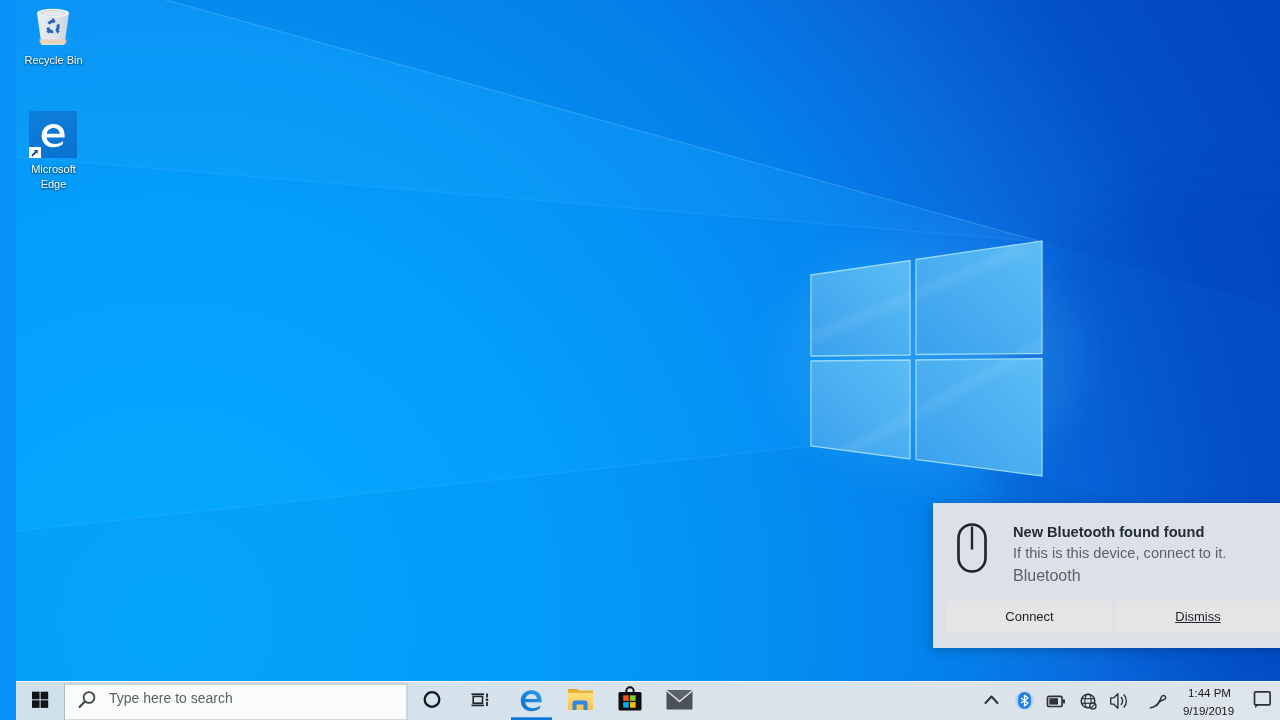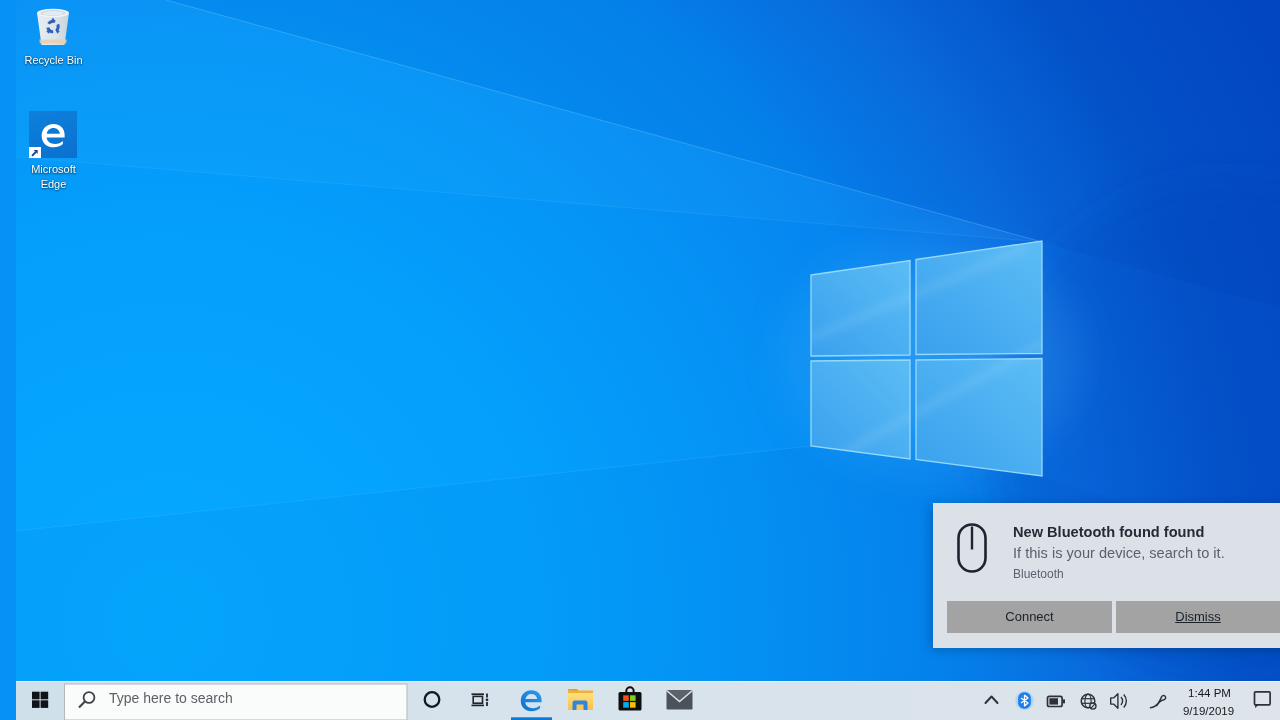--- a/index.html
+++ b/index.html
@@ -1,20 +1,20 @@
 <!DOCTYPE html>
 <html><head>
 <meta charset="utf-8">
 <style>
 html,body{margin:0;padding:0;width:1280px;height:720px;overflow:hidden;background:#0591f5;font-family:"Liberation Sans",sans-serif;}
 #stage{position:absolute;top:0;left:16px;width:1280px;height:720px;}
 .abs{position:absolute;}
 .iconlabel{position:absolute;color:#fff;font-size:11px;text-align:center;line-height:15px;text-shadow:0 1px 2px rgba(0,0,0,.6),0 0 2px rgba(0,0,0,.35);}
 #toast{position:absolute;left:917px;top:503px;width:363px;height:145px;background:#dce1e8;box-shadow:-2px 2px 10px rgba(0,0,0,.22);}
-.tbtn{position:absolute;top:98px;height:32px;background:#a3a3a3;color:#1b2129;font-size:13px;text-align:center;line-height:32px;}
+.tbtn{position:absolute;top:98px;height:32px;background:#e5e5e5;color:#1b2129;font-size:13px;text-align:center;line-height:32px;}
 #taskbar{position:absolute;left:0;top:681px;width:1280px;height:39px;background:linear-gradient(to right,#cfe0eb,#d7e3ec 40%,#dde4ea);border-top:1px solid rgba(244,250,253,.8);box-sizing:border-box;}
 </style>
 </head>
 <body>
 <div id="stage">
 
 <svg class="abs" style="left:0;top:0" width="1280" height="682" viewBox="0 0 1280 682">
 <defs>
 <radialGradient id="bg" gradientUnits="userSpaceOnUse" cx="150" cy="620" r="1250">
 <stop offset="0" stop-color="#06a9ff"></stop>
@@ -102,22 +102,22 @@
 <div class="iconlabel" style="left:0;top:162px;width:75px;">Microsoft<br>Edge</div>
 
 <div id="toast"></div>
 <svg class="abs" style="left:938px;top:520px" width="36" height="56" viewBox="0 0 36 56">
 <rect x="4.5" y="4.5" width="27" height="47" rx="13.5" stroke="#1b2430" stroke-width="2.6" fill="none"></rect>
 <line x1="18" y1="6.5" x2="18" y2="29.5" stroke="#1b2430" stroke-width="2.4"></line>
 </svg>
 <div class="abs" style="left:0;top:0;"></div>
 <div id="toasttext">
 <div class="abs" style="left:997px;top:523.5px;font-size:14.6px;font-weight:bold;color:#242b37;">New Bluetooth found found</div>
-<div class="abs" style="left:997px;top:544.5px;font-size:14.6px;color:#5a626e;">If this is your device, search to it.</div>
-<div class="abs" style="left:997px;top:567px;font-size:12px;color:#5a626e;">Bluetooth</div>
+<div class="abs" style="left:997px;top:544.5px;font-size:14.6px;color:#5a626e;">If this is this device, connect to it.</div>
+<div class="abs" style="left:997px;top:567px;font-size:16px;color:#5a626e;">Bluetooth</div>
 <div class="tbtn" style="left:931px;top:601px;width:165px;">Connect</div>
 <div class="tbtn" style="left:1100px;top:601px;width:164px;text-decoration:underline;">Dismiss</div>
 </div>
 
 <div id="taskbar"></div>
 <svg class="abs" style="left:0;top:681px" width="1280" height="39" viewBox="0 0 1280 39">
 <defs>
 <linearGradient id="edgeg" x1="0" y1="1" x2="1" y2="0">
 <stop offset="0" stop-color="#0c6fd3"></stop>
           <stop offset="1" stop-color="#2b9cec"></stop>

